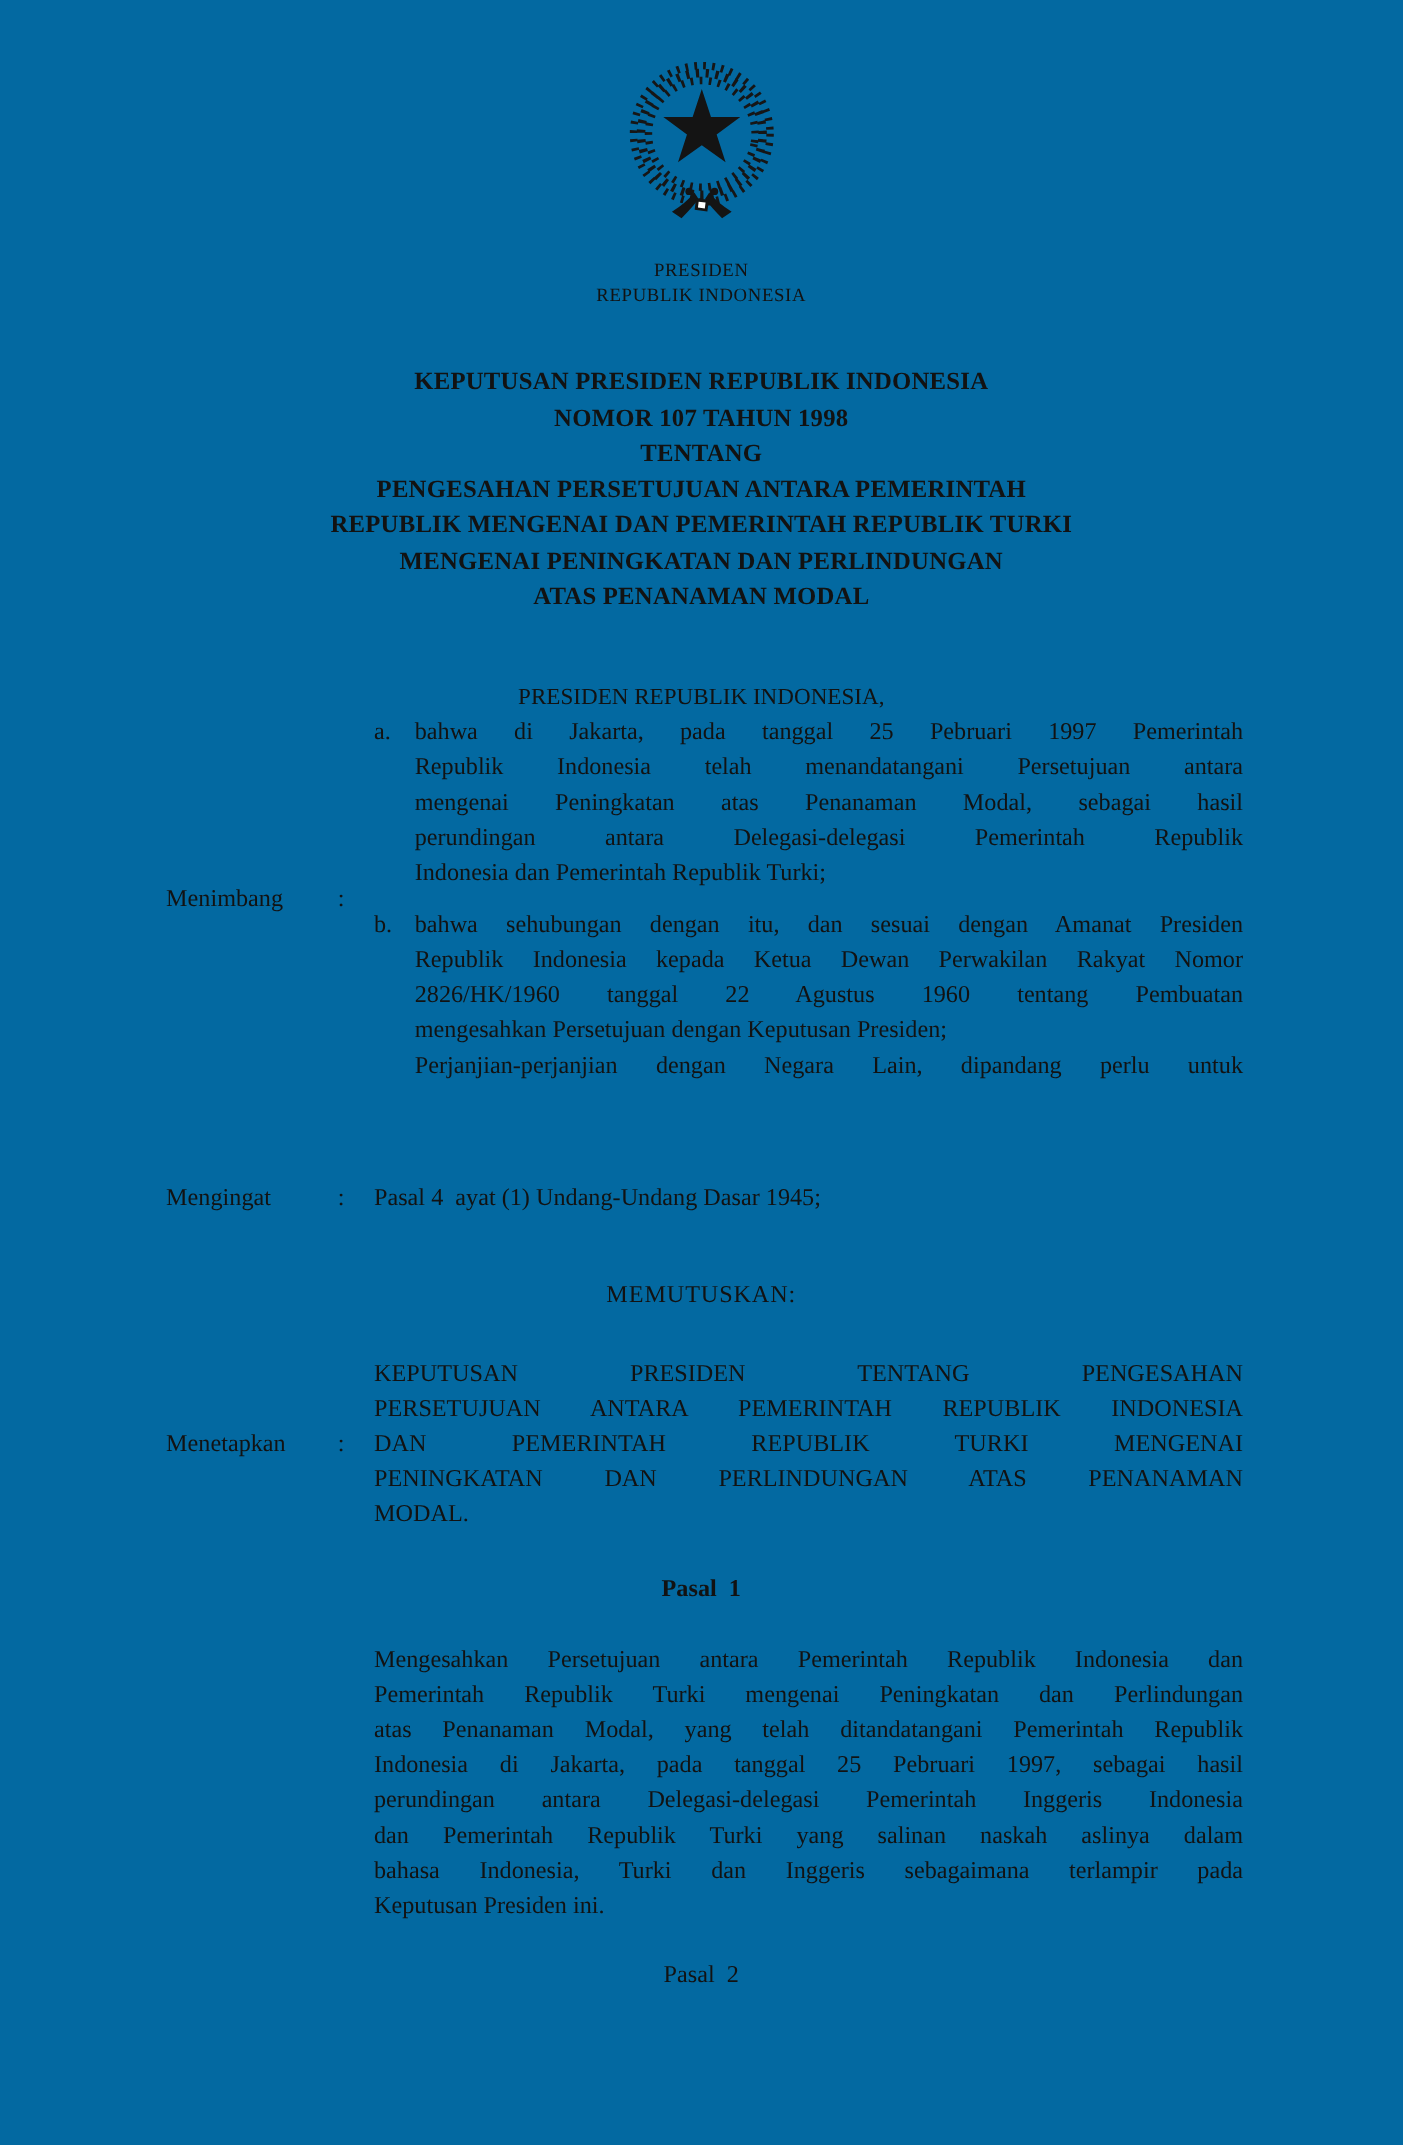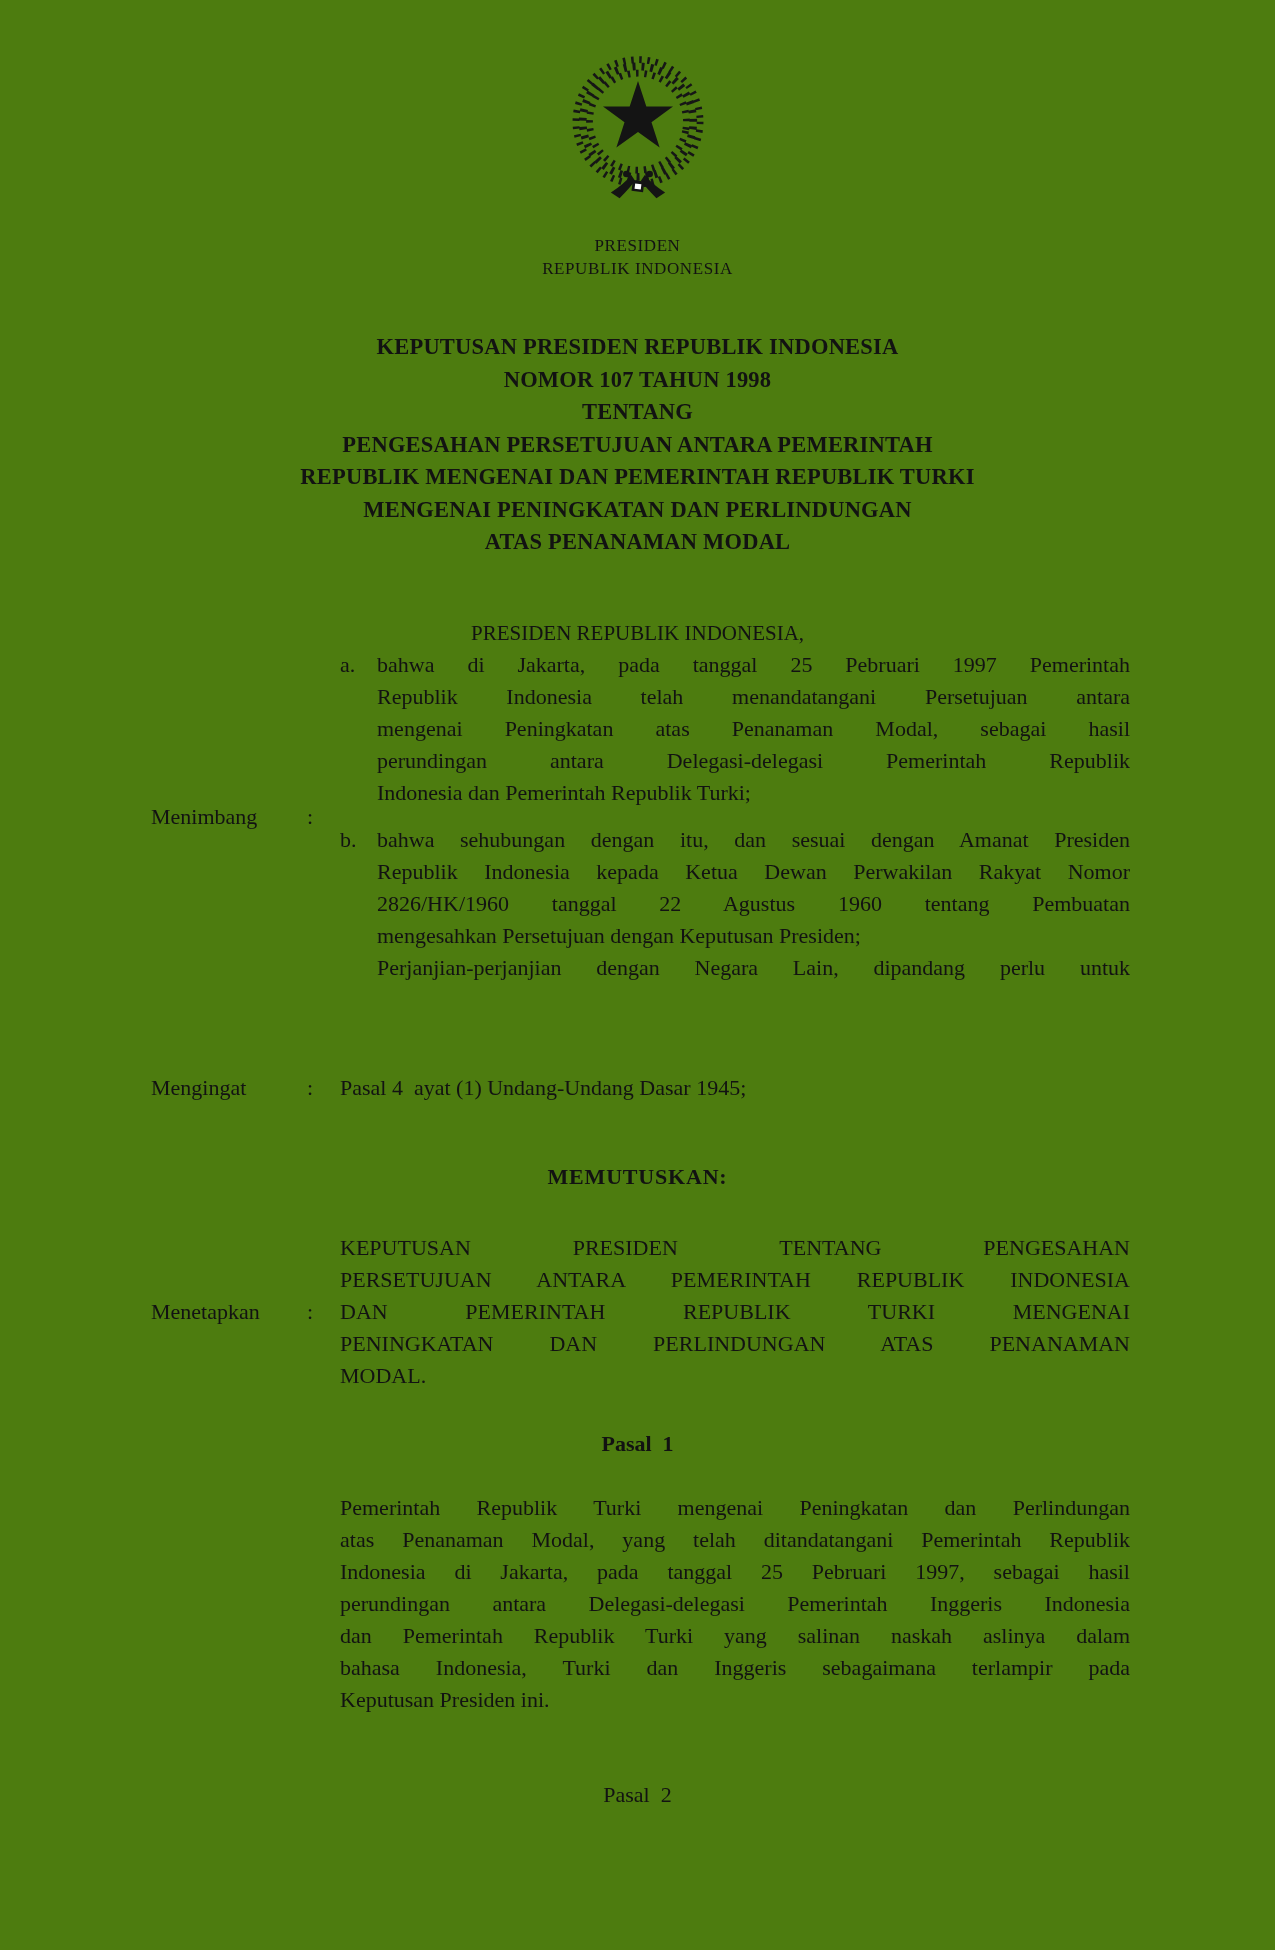--- a/index.html
+++ b/index.html
@@ -1,20 +1,20 @@
 <!DOCTYPE html>
 <html><head>
 <meta charset="utf-8">
 <style>
   * { margin:0; padding:0; box-sizing:border-box; }
   html,body { background:#ffffff; }
   .page {
     position:relative;
     width:1275px; height:1950px;
-    background:#4d7c0f;
+    background:#0369a1;
     color:#121212;
     font-family:"Liberation Serif","DejaVu Serif",serif;
     font-size:22px;
     line-height:32px;
     overflow:hidden;
   }
   .emblem { position:absolute; top:48px; left:50%; transform:translateX(-50%); width:158px; height:160px; }
   .letterhead { position:absolute; top:234px; left:0; width:100%; text-align:center;
                 font-size:17px; line-height:23px; letter-spacing:0.6px; }
   .title-block { position:absolute; top:331px; left:0; width:100%; text-align:center;
@@ -24,21 +24,21 @@
   .cell-label { width:156px; flex:0 0 156px; }
   .cell-colon { width:33px; flex:0 0 33px; }
   .cell-content { flex:1 1 auto; min-width:0; }
   .clause { display:flex; align-items:flex-start; }
   .clause + .clause { margin-top:15px; }
   .marker { width:37px; flex:0 0 37px; }
   .clause-lines { flex:1 1 auto; min-width:0; }
   .jline { text-align:justify; text-align-last:justify; -moz-text-align-last:justify; white-space:nowrap; }
   .jline.last { text-align-last:left; -moz-text-align-last:left; }
   .center-line { position:absolute; left:0; width:100%; text-align:center; }
-  .memutuskan { letter-spacing:0.8px;font-weight:bold; }
+  .memutuskan { letter-spacing:0.8px; }
   .pasal-heading { white-space:pre; }
   .pre { white-space:pre; }
   .pasal-body { position:absolute; left:340px; width:790px; }
 </style>
 </head>
 <body>
 
 <div class="page">
 
   <div class="emblem">
@@ -119,20 +119,21 @@
       <div class="jline">KEPUTUSAN PRESIDEN TENTANG PENGESAHAN</div>
       <div class="jline">PERSETUJUAN ANTARA PEMERINTAH REPUBLIK INDONESIA</div>
       <div class="jline">DAN PEMERINTAH REPUBLIK TURKI MENGENAI</div>
       <div class="jline">PENINGKATAN DAN PERLINDUNGAN ATAS PENANAMAN</div>
       <div class="jline last">MODAL.</div>
     </div>
   </div>
 
   <div class="center-line pasal-heading" style="top:1428px;font-weight:bold;">Pasal  1</div>
   <div class="pasal-body" style="top:1492px;">
+    <div class="jline">Mengesahkan Persetujuan antara Pemerintah Republik Indonesia dan</div>
     <div class="jline">Pemerintah Republik Turki mengenai Peningkatan dan Perlindungan</div>
     <div class="jline">atas Penanaman Modal, yang telah ditandatangani Pemerintah Republik</div>
     <div class="jline">Indonesia di Jakarta, pada tanggal 25 Pebruari 1997, sebagai hasil</div>
     <div class="jline">perundingan antara Delegasi-delegasi Pemerintah Inggeris Indonesia</div>
     <div class="jline">dan Pemerintah Republik Turki yang salinan naskah aslinya dalam</div>
     <div class="jline">bahasa Indonesia, Turki dan Inggeris sebagaimana terlampir pada</div>
     <div class="jline last">Keputusan Presiden ini.</div>
   </div>
 
   <div class="center-line pasal-heading" style="top:1779px;">Pasal  2</div>

